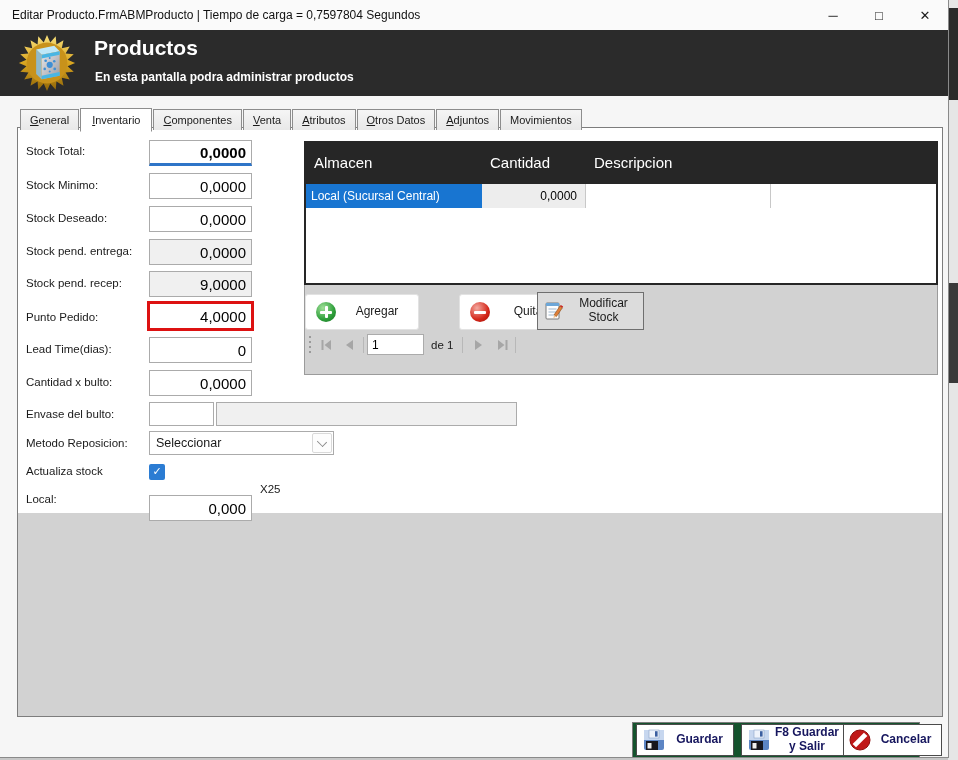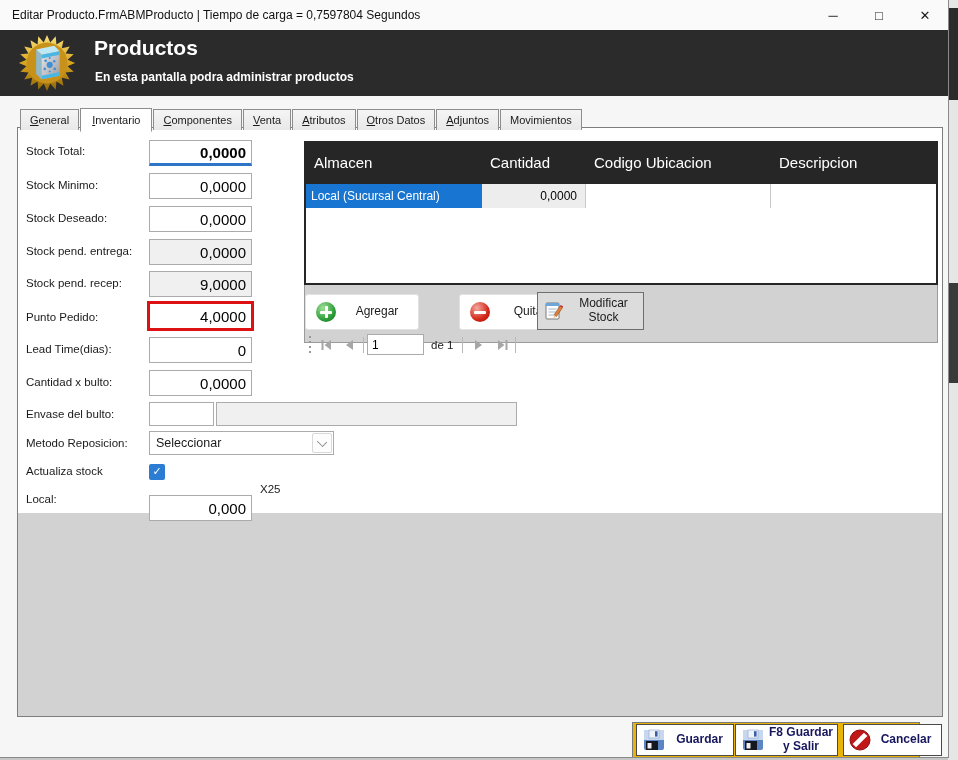--- a/index.html
+++ b/index.html
@@ -58,21 +58,21 @@
   .combo-btn { position:absolute; right:1px; top:1px; width:20px; height:20px; background:#fdfdfd;
                border:1px solid #d9d9d9; border-radius:2px; }
   .combo-btn span { position:absolute; left:5px; top:4px; width:8px; height:8px;
                     border-right:1.6px solid #8a8a8a; border-bottom:1.6px solid #8a8a8a;
                     transform:rotate(45deg) scale(1,0.8); }
 
   .chk { position:absolute; left:131px; top:336px; width:16px; height:16px; background:#2b7cd3;
          border-radius:2px; color:#fff; font-size:11px; text-align:center; line-height:15px; }
 
   
-  .rightpanel { position:absolute; left:286px; top:13px; width:634px; height:202px;
+  .rightpanel { position:absolute; left:286px; top:13px; width:634px; height:234px;
                 background:#d2d2d2; border:1px solid #9b9b9b; }
   .grid { position:absolute; left:-1px; top:-1px; width:634px; background:#262626; padding:0 2px 2px 2px; }
   .ghead { display:flex; height:43px; align-items:center; color:#fff; font-size:15px; }
   .gh { padding-left:8px; white-space:nowrap; overflow:hidden; }
   .gh1 { width:176px; } .gh2 { width:104px; } .gh3 { width:185px; } .gh4 { width:165px; }
   .grow { display:flex; height:24px; background:#fff; }
   .gc { font-size:12px; line-height:24px; white-space:nowrap; overflow:hidden; }
   .gc1 { width:176px; background:#1875d1; color:#fff; padding-left:5px; }
   .gc2 { width:104px; background:#ededed; text-align:right; padding-right:8px; border-right:1px solid #c8c8c8; }
   .gc3 { width:185px; background:#fff; border-right:1px solid #c8c8c8; }
@@ -100,27 +100,27 @@
           background:repeating-linear-gradient(#9a9a9a 0 2px, transparent 2px 5px);
           background-size:2px 100%; background-position:2px 0; background-repeat:no-repeat; }
   .pbtn { width:21px; height:20px; display:flex; align-items:center; justify-content:center; margin-left:2px; }
   .psep { width:1px; height:16px; background:#b8b8b8; margin:0 3px; }
   .pager input { width:57px; height:21px; border:1px solid #ababab; background:#fff; font-size:12px;
                  padding-left:4px; font-family:"Liberation Sans", sans-serif; }
   .pager .of { font-size:11.5px; color:#1a1a1a; margin:0 6px 0 7px; white-space:nowrap; }
 
   
   .footer-panel { position:absolute; left:632px; top:722px; width:288px; height:36px;
-                  background:#eab308; border:1px solid #7a7a7a; }
+                  background:#14532d; border:1px solid #7a7a7a; }
   .fbtn { position:absolute; top:1px; height:32px; background:#fff; border:1px solid #4a4a4a;
           display:flex; align-items:center; font-size:12px; font-weight:bold; color:#16165e; }
   .fbtn .ico { margin-left:5px; flex:0 0 auto; }
   .fbtn .lbl { flex:1; text-align:center; line-height:1.15; padding:0 3px; }
   .fbtn.b1 { left:3px;   width:98px; }
-  .fbtn.b2 { left:102px; width:103px; }
+  .fbtn.b2 { left:108px; width:103px; }
   .fbtn.b3 { left:210px; width:99px; }
 </style>
 </head>
 <body>
 
 <div class="sliver">
   <div class="seg1"></div>
   <div class="seg2"></div>
 </div>
 
@@ -218,21 +218,20 @@
     <div class="chk">✓</div>
 
     <input class="fin" style="top: 367px;" value="0,000">
     <span class="flabel" style="top:355px; left:242px">X25</span>
 
     <div class="rightpanel">
       <div class="grid">
         <div class="ghead">
           <div class="gh gh1">Almacen</div>
           <div class="gh gh2">Cantidad</div>
-          <div class="gh gh3">Codigo Ubicacion</div>
           <div class="gh gh4">Descripcion</div>
         </div>
         <div class="grow">
           <div class="gc gc1">Local (Sucursal Central)</div>
           <div class="gc gc2">0,0000</div>
           <div class="gc gc3"></div>
           <div class="gc gc4"></div>
         </div>
         <div class="gbody"></div>
       </div>

